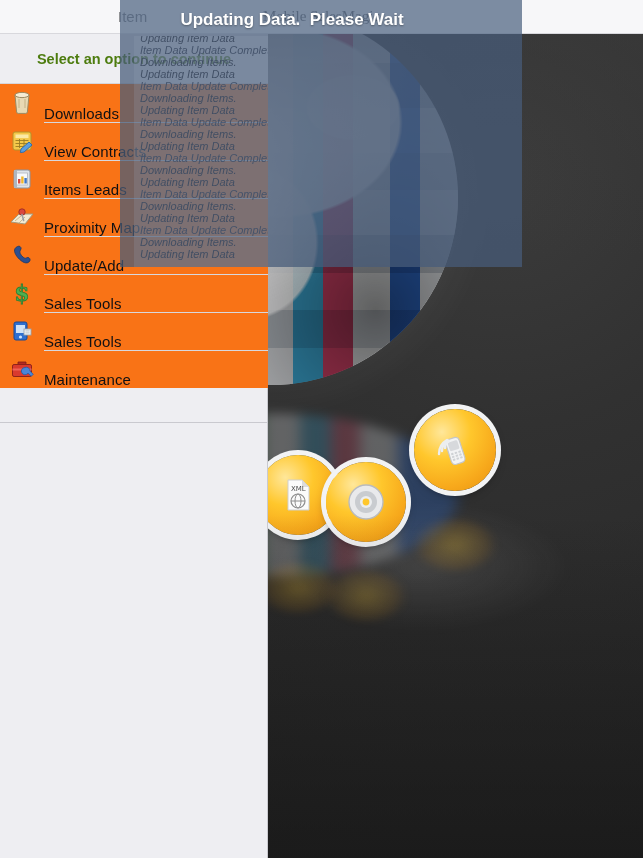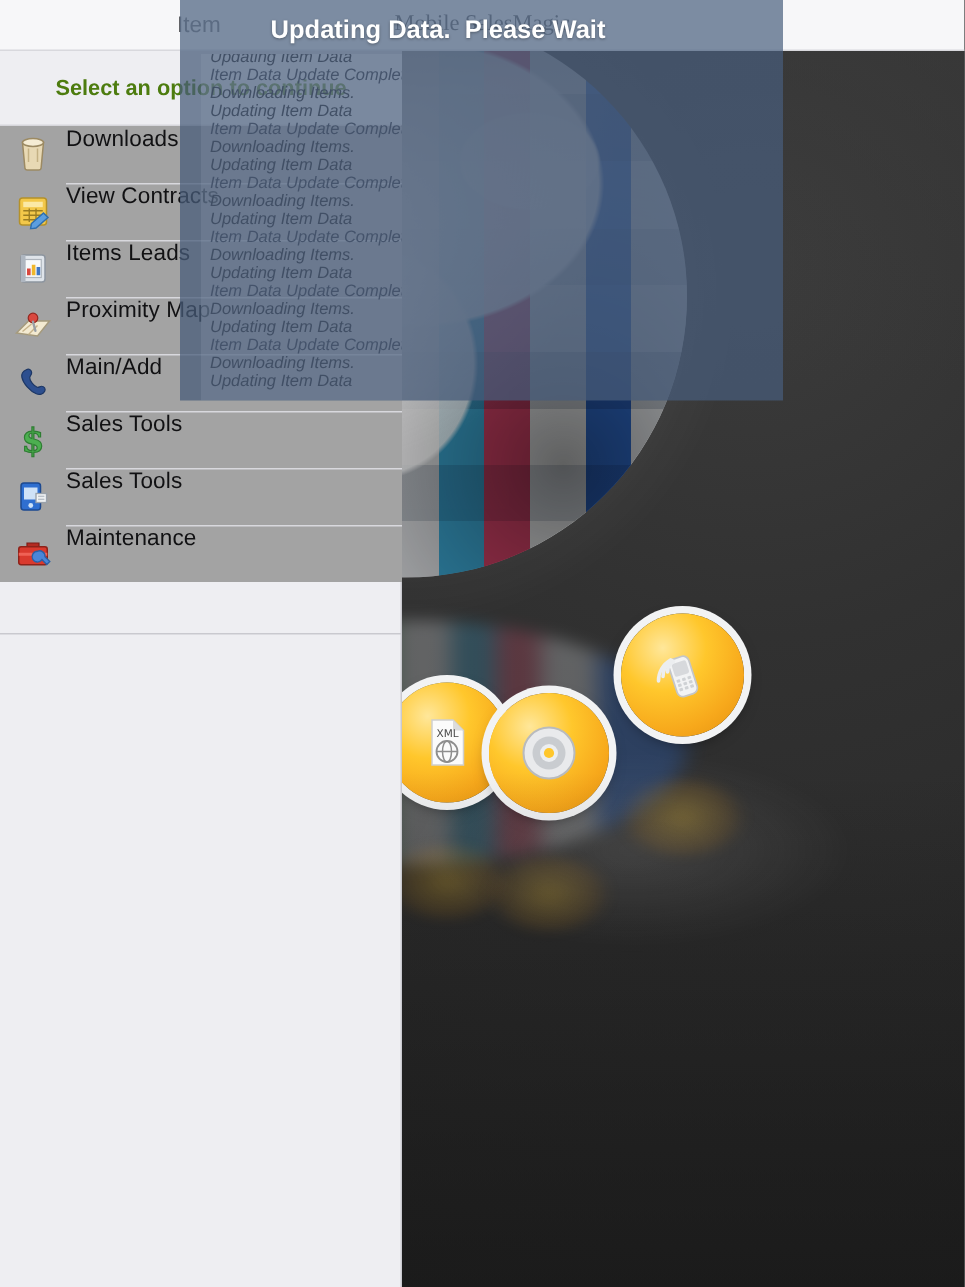--- a/index.html
+++ b/index.html
@@ -97,22 +97,22 @@
     background:#eeeef2;border-bottom:1px solid #d6d6db;box-sizing:border-box;
   }
   .subtitle{
     position:absolute;left:0;top:34px;width:268px;height:50px;line-height:50px;
     text-align:center;font-size:14.5px;font-weight:bold;color:#4d7c0f;
   }
   .menu{
     position:absolute;left:0;top:84px;width:268px;background:#ffffff;
   }
   .menu-item{
-    position:relative;height:38px;display:flex;align-items:flex-start;
-    background:#a3a3a3;box-sizing:border-box;
+    position:relative;height:38px;display:flex;align-items:flex-end;
+    background:#f97316;box-sizing:border-box;
   }
   .menu-item + .menu-item::before{
     content:"";position:absolute;left:44px;right:0;top:0;height:1px;background:#d8d8dd;
   }
   .menu-icon{
     width:44px;min-width:44px;height:38px;display:flex;align-items:center;justify-content:center;
   }
   .menu-label{font-size:15px;color:#111113;letter-spacing:.1px;}
   .menu-bottom-line{position:absolute;left:0;top:422px;width:268px;height:1px;background:#c9c9cf;}
 
@@ -285,21 +285,21 @@
         </span>
         <span class="menu-label">Proximity Map</span>
       </div>
 
       <div class="menu-item">
         <span class="menu-icon">
           <svg width="20" height="22" viewBox="0 0 20 22">
             <path d="M5.5 2.5 c2 -1 3.6 .3 3.6 2 0 1.5 -1.3 2.1 -1.3 3.4 0 2.2 3 5.6 5 6.3 1.2 .4 1.9 -.9 3.2 -.7 1.6 .2 2.6 1.8 1.8 3.4 -.9 1.8 -3.3 2.6 -5.6 1.6 C8 16.8 3.4 11.6 2.6 7.6 2.1 5.1 3.5 3.4 5.5 2.5 z" fill="#2d4f8f" stroke="#1d3765" stroke-width=".8"></path>
           </svg>
         </span>
-        <span class="menu-label">Main/Add</span>
+        <span class="menu-label">Update/Add</span>
       </div>
 
       <div class="menu-item">
         <span class="menu-icon">
           <svg width="20" height="24" viewBox="0 0 20 24">
             <text x="10" y="20" text-anchor="middle" font-family="DejaVu Serif, serif" font-size="22" font-weight="bold" fill="#4caf50" stroke="#2e7d32" stroke-width=".8">$</text>
           </svg>
         </span>
         <span class="menu-label">Sales Tools</span>
       </div>

